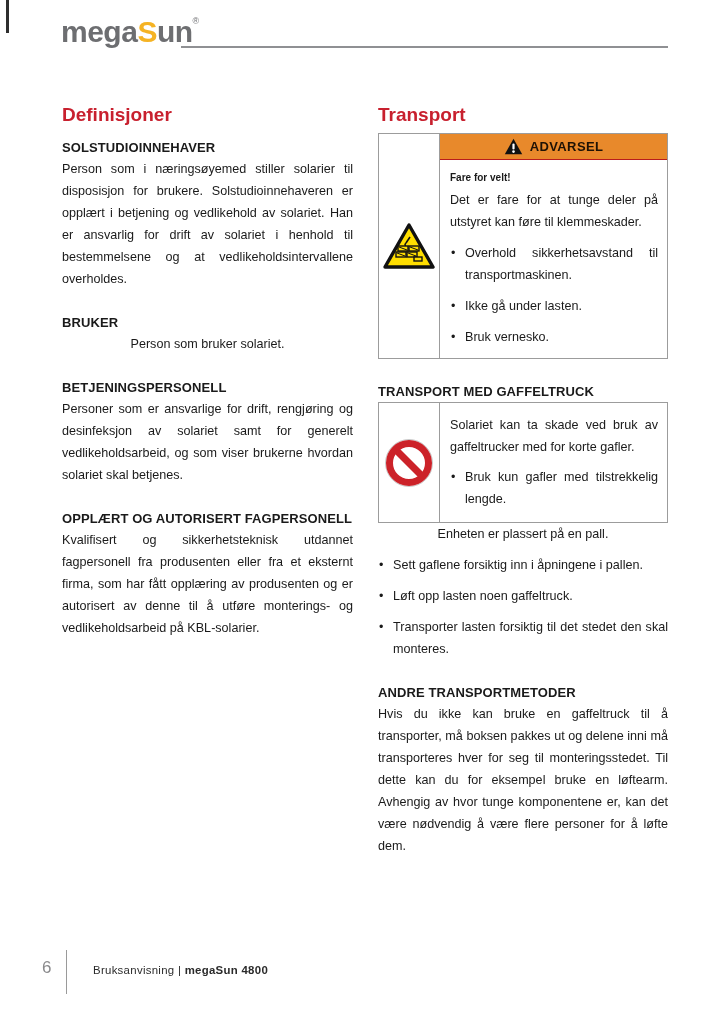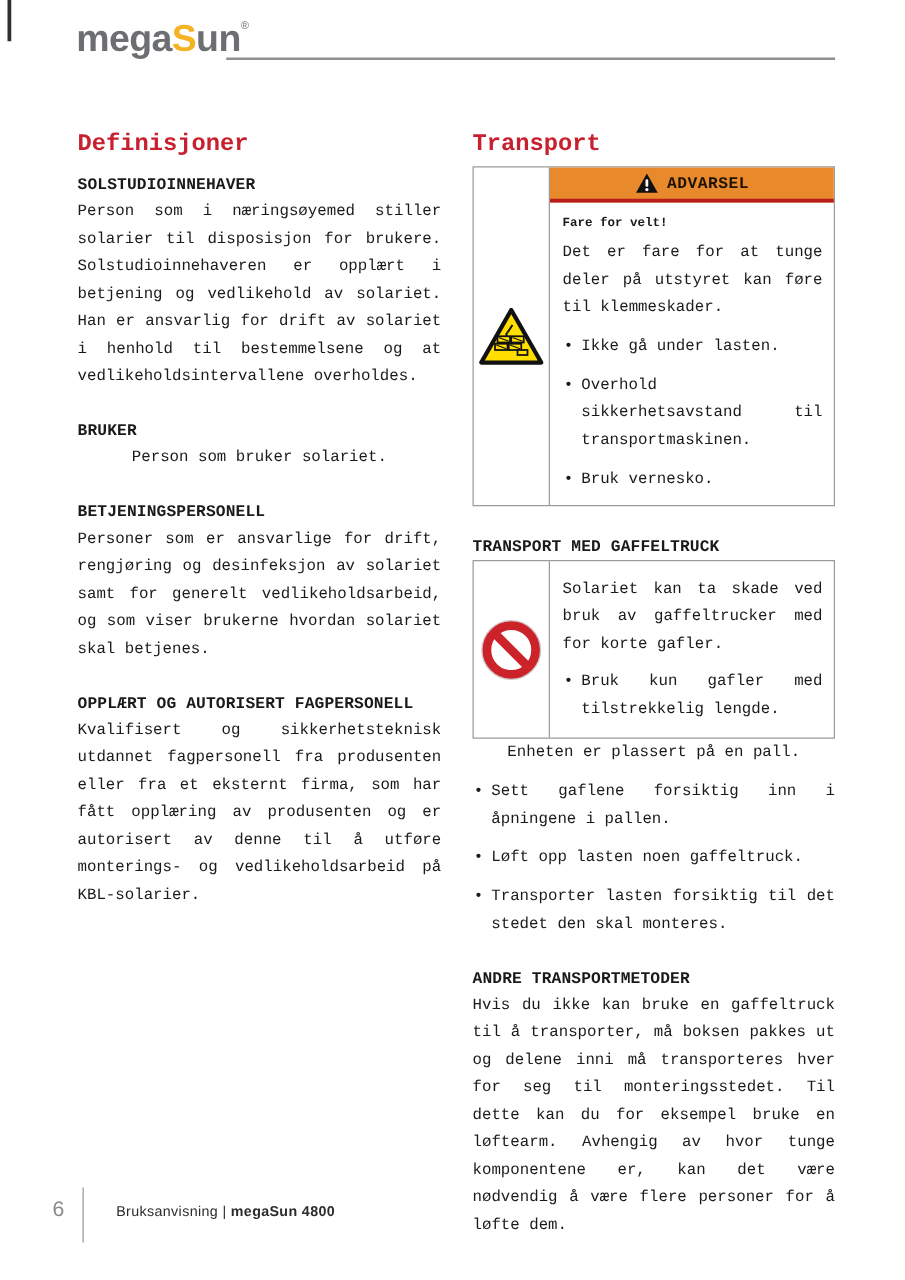--- a/index.html
+++ b/index.html
@@ -11,36 +11,36 @@
   
   .crop-mark{position:absolute;left:6px;top:0;width:3px;height:33px;background:#2e2e2e;}
   
   .logo{position:absolute;left:61px;top:15px;font-size:30px;font-weight:700;
         letter-spacing:-0.5px;color:#6d6e71;white-space:nowrap;}
   .logo .accent{color:#f5b324;}
   .logo sup{font-size:9px;font-weight:400;vertical-align:18px;letter-spacing:0;}
   .header-rule{position:absolute;left:181px;top:46px;width:487px;height:0;
                border-top:2px solid #8f9093;}
   
-  .columns{position:absolute;left:62px;top:104px;width:606px;display:flex;justify-content:space-between;font-family:Liberation Mono, monospace;}
+  .columns{position:absolute;left:62px;top:104px;width:606px;display:flex;justify-content:space-between;}
   .col{width:291px;}
   .col.right{width:290px;}
   h1.sec-title{font-size:19px;font-weight:700;color:#c8202e;margin:0 0 7px 0;}
   .sub-heading{font-size:13px;font-weight:700;margin:25px 0 3px 0;letter-spacing:0.1px;}
   .sub-heading.first{margin-top:14px;}
   p.body{font-size:12.6px;line-height:22px;margin:0;text-align:justify;}
   p.body.noj{text-align:center;}
   
   .notice-box{display:flex;border:1px solid #9c9c9c;margin-top:3px;background:#fff;}
   .notice-icon-cell{width:60px;flex:0 0 60px;border-right:1px solid #9c9c9c;
                     display:flex;align-items:center;justify-content:center;}
   .notice-content{flex:1;min-width:0;}
   .advarsel-bar{background:#e8892b;height:25px;display:flex;align-items:center;
                 justify-content:center;gap:7px;font-size:13px;font-weight:700;color:#1e1205;
-                letter-spacing:0.4px;border-bottom:3px solid #b91c1c;}
+                letter-spacing:0.4px;border-bottom:1px solid #b91c1c;}
   .notice-text{padding:7px 9px 10px 10px;}
   .bold-lead{font-size:10px;font-weight:700;line-height:22px;}
   .bullet{position:relative;padding-left:15px;font-size:12.6px;line-height:22px;
           text-align:justify;margin-top:9px;}
   .bullet::before{content:"\2022";position:absolute;left:1px;top:0;}
   .bullet.tight{margin-top:8px;}
   .steps .bullet{text-align:justify;}
   .mt14{margin-top:14px;}
   .mt20{}
   
@@ -111,22 +111,22 @@
               <path d="M9.5 0.8 L18.2 16.2 L0.8 16.2 Z" fill="#111"></path>
               <rect x="8.4" y="5.4" width="2.2" height="6" rx="1" fill="#fff"></rect>
               <circle cx="9.5" cy="13.6" r="1.3" fill="#fff"></circle>
             </svg>
           </span>
           <span>ADVARSEL</span>
         </div>
         <div class="notice-text">
           <div class="bold-lead">Fare for velt!</div>
           <p class="body">Det er fare for at tunge deler på utstyret kan føre til klemmeskader.</p>
+          <div class="bullet">Overhold sikkerhetsavstand til transportmaskinen.</div>
           <div class="bullet">Ikke gå under lasten.</div>
-          <div class="bullet">Overhold sikkerhetsavstand til transportmaskinen.</div>
           <div class="bullet">Bruk vernesko.</div>
         </div>
       </div>
     </div>
 
     <div class="sub-heading mt20">TRANSPORT MED GAFFELTRUCK</div>
     <div class="notice-box">
       <div class="notice-icon-cell">
         <span>
           <svg width="50" height="50" viewBox="0 0 50 50">

